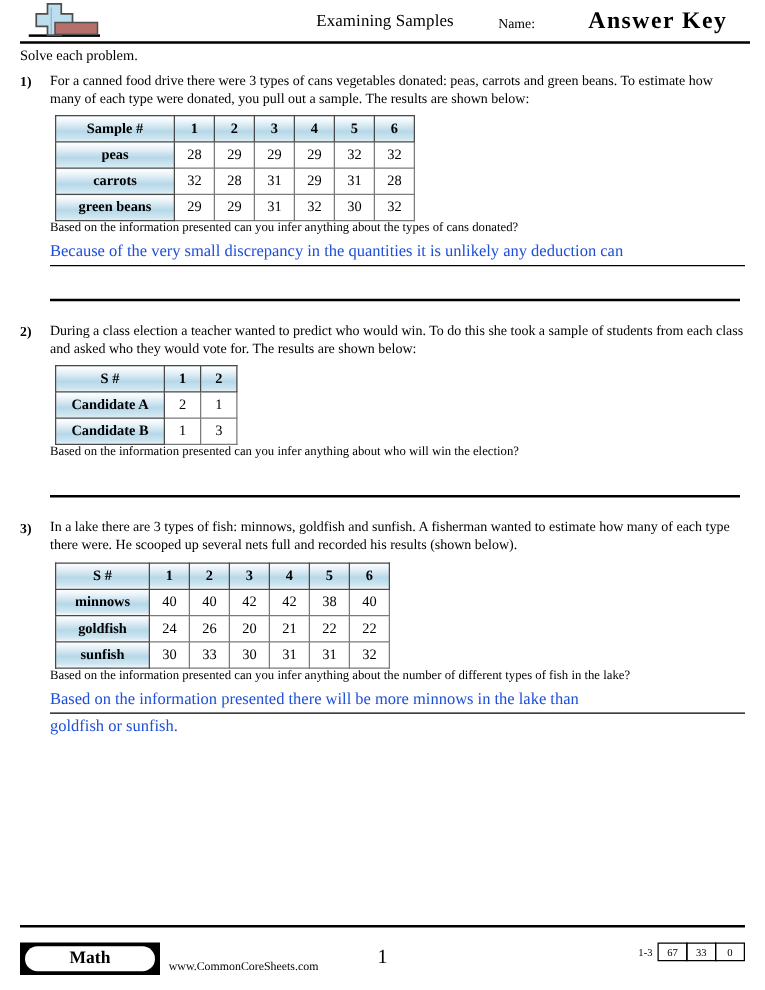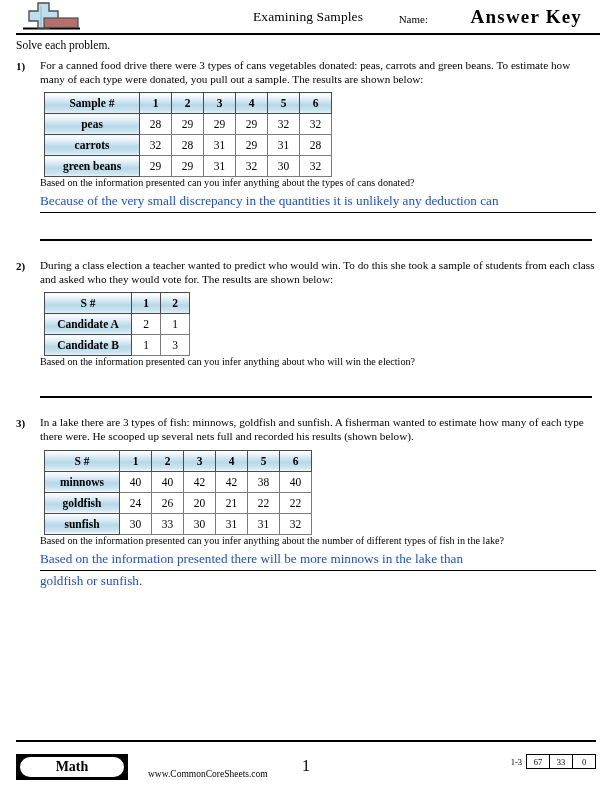--- a/index.html
+++ b/index.html
@@ -187,21 +187,21 @@
     background: #ffffff;
     border-radius: 10px;
     display: flex;
     align-items: center;
     justify-content: center;
     font-weight: bold;
     font-size: 14px;
   }
   .site-url {
     position: absolute;
-    left: 148px;
+    left: 135px;
     top: 29px;
     font-size: 9.5px;
   }
   .page-number {
     position: absolute;
     left: 0;
     right: 0;
     top: 17px;
     text-align: center;
     font-size: 16px;

